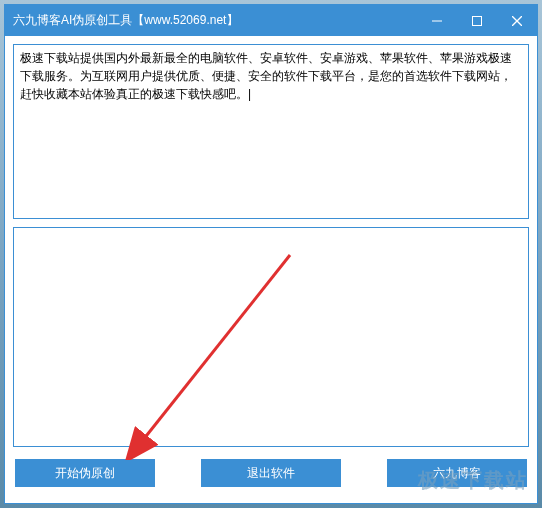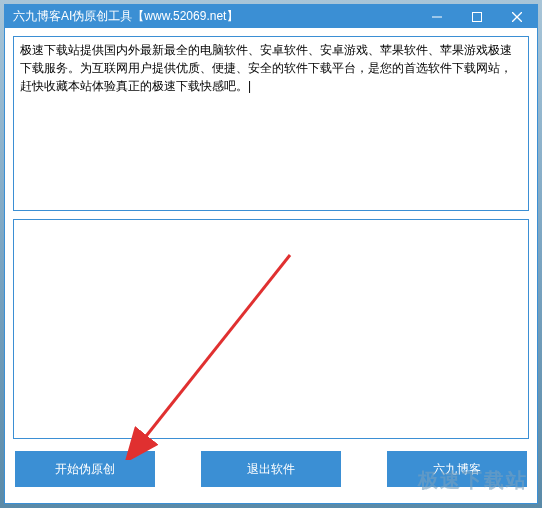--- a/index.html
+++ b/index.html
@@ -90,21 +90,21 @@
     }
     .button-row {
       display: flex;
       justify-content: space-between;
       padding: 4px 2px 8px 2px;
       gap: 20px;
     }
     .btn {
       flex: 1;
       max-width: 140px;
-      height: 36px;
+      height: 28px;
       background: #3b8fd4;
       color: #fff;
       border: none;
       font-size: 12px;
       cursor: pointer;
       font-family: "Microsoft YaHei", sans-serif;
     }
     .arrow-overlay {
       position: absolute;
       top: 240px;

